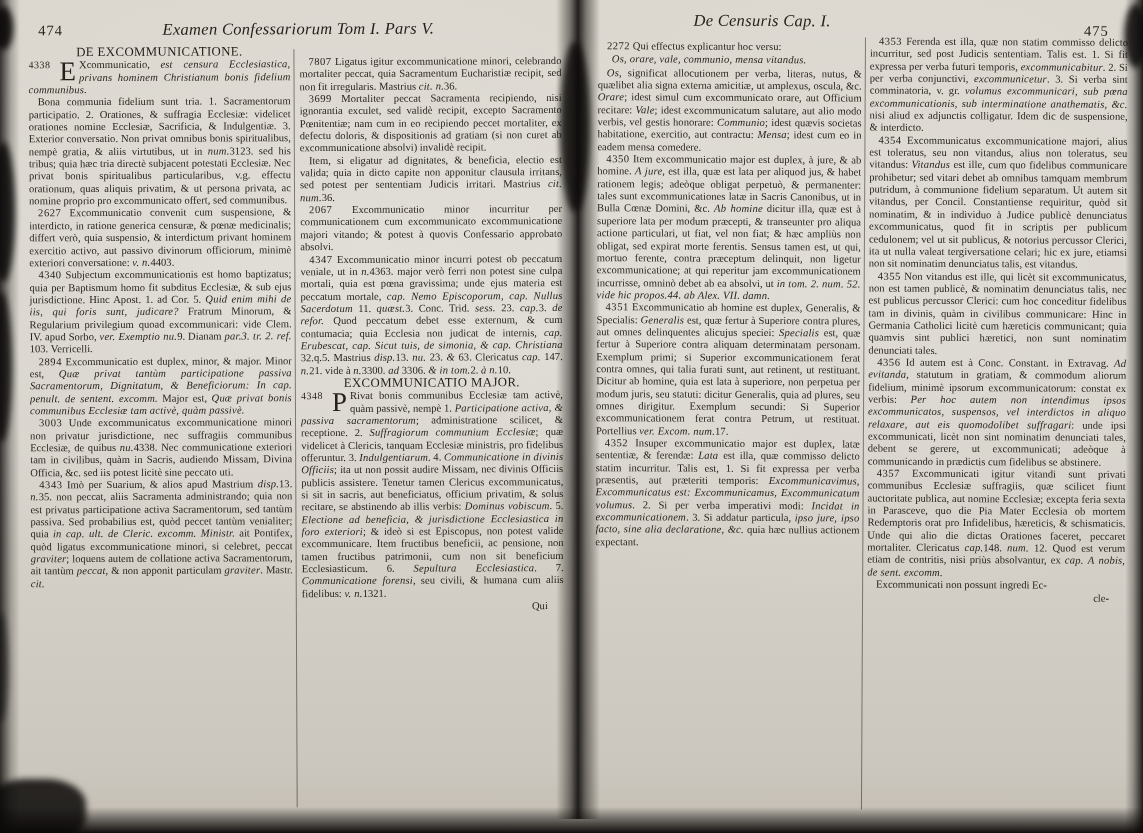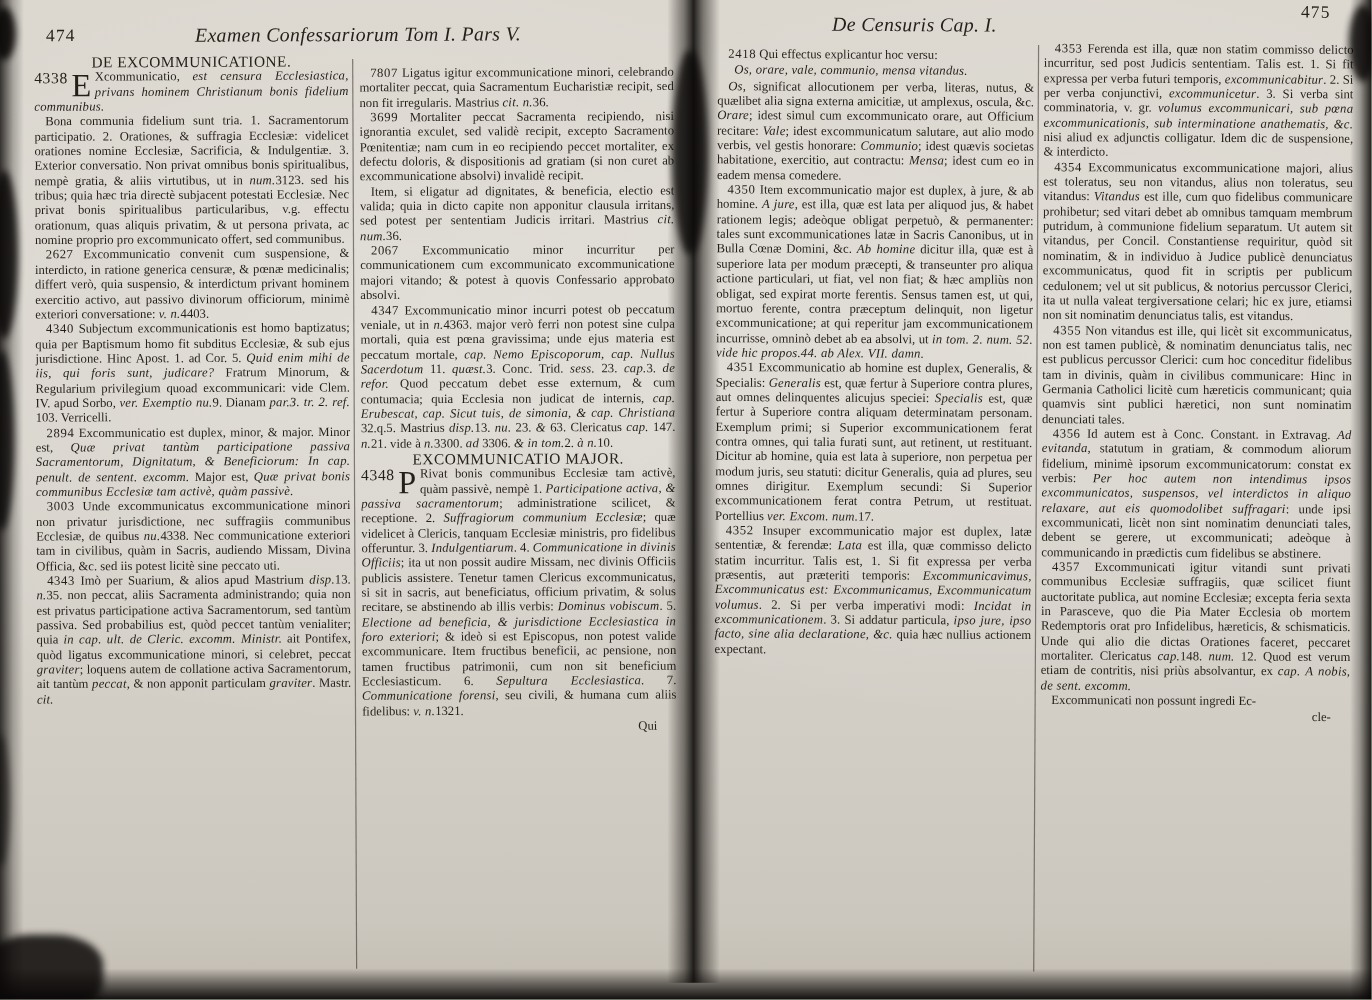--- a/index.html
+++ b/index.html
@@ -30,21 +30,21 @@
   
   .hnum{position:absolute;font-size:14.5px;letter-spacing:1px;}
   .runtitle{position:absolute;text-align:center;font-style:italic;font-size:16.5px;letter-spacing:.3px;white-space:nowrap;}
   
   .col{position:absolute;overflow:hidden;font-size:10.6px;line-height:12.35px;text-align:justify;}
   .vrule{position:absolute;width:1px;background:rgba(48,40,32,.55);}
   .chead{text-align:center;font-size:12.8px;letter-spacing:.4px;margin:0 0 1px 0;white-space:nowrap;}
   .para{margin:0;text-indent:9px;}
   .para.dropp{text-indent:0;}
   .pnum{letter-spacing:.5px;}
-  .mnum{float:left;width:31px;font-size:13px;letter-spacing:.5px;}
+  .mnum{float:left;width:31px;font-size:10px;letter-spacing:.5px;}
   .dcap{float:left;font-size:27px;line-height:22px;padding:1px 3px 0 0;}
   .verse{margin:1px 0;font-style:italic;text-indent:14px;}
   .catch{text-align:right;padding-right:16px;margin-top:1px;}
   .lp{transform:rotate(-0.25deg);}
   .rp{transform:rotate(0.3deg);}
   .pageblock{position:absolute;inset:0;}
   i{letter-spacing:.2px;}
 </style>
 </head>
 <body>
@@ -73,23 +73,23 @@
           <p class="para"><span class="pnum">4347</span> Excommunicatio minor incurri potest ob peccatum veniale, ut in <i>n.</i>4363. major verò ferri non potest sine culpa mortali, quia est pœna gravissima; unde ejus materia est peccatum mortale, <i>cap. Nemo Episcoporum, cap. Nullus Sacerdotum</i> 11. <i>quæst.</i>3. Conc. Trid. <i>sess.</i> 23. <i>cap.</i>3. <i>de refor.</i> Quod peccatum debet esse externum, &amp; cum contumacia; quia Ecclesia non judicat de internis, <i>cap. Erubescat, cap. Sicut tuis, de simonia, &amp; cap. Christiana</i> 32.q.5. Mastrius <i>disp.</i>13. <i>nu.</i> 23. <i>&amp;</i> 63. Clericatus <i>cap.</i> 147. <i>n.</i>21. vide à <i>n.</i>3300. <i>ad</i> 3306. <i>&amp; in tom.</i>2. <i>à n.</i>10.</p>
           <div class="chead">EXCOMMUNICATIO MAJOR.</div>
           <p class="para dropp"><span class="mnum">4348</span><span class="dcap">P</span>Rivat bonis communibus Ecclesiæ tam activè, quàm passivè, nempè 1. <i>Participatione activa, &amp; passiva sacramentorum</i>; administratione scilicet, &amp; receptione. 2. <i>Suffragiorum communium Ecclesiæ</i>; quæ videlicet à Clericis, tanquam Ecclesiæ ministris, pro fidelibus offeruntur. 3. <i>Indulgentiarum</i>. 4. <i>Communicatione in divinis Officiis</i>; ita ut non possit audire Missam, nec divinis Officiis publicis assistere. Tenetur tamen Clericus excommunicatus, si sit in sacris, aut beneficiatus, officium privatim, &amp; solus recitare, se abstinendo ab illis verbis: <i>Dominus vobiscum</i>. 5. <i>Electione ad beneficia, &amp; jurisdictione Ecclesiastica in foro exteriori</i>; &amp; ideò si est Episcopus, non potest valide excommunicare. Item fructibus beneficii, ac pensione, non tamen fructibus patrimonii, cum non sit beneficium Ecclesiasticum. 6. <i>Sepultura Ecclesiastica</i>. 7. <i>Communicatione forensi</i>, seu civili, &amp; humana cum aliis fidelibus: <i>v. n.</i>1321.</p>
           <div class="catch">Qui</div>
         </div>
       <div class="vrule" style="left:295px;top:48px;height:758px;"></div>
     </div>
 
     <div class="pageblock rp">
       <div class="runtitle" style="left:630px;top:10px;width:260px;">De Censuris Cap. I.</div>
-      <div class="hnum" style="left:1082px;top:0;text-align:right;">475</div>
+      <div class="hnum" style="left:1082px;top:20px;text-align:right;">475</div>
       <div class="col" style="left:596px;top:40px;width:264px;height:770px;">
-          <p class="para"><span class="pnum">2418</span> Qui effectus explicantur hoc versu:</p>
+          <p class="para"><span class="pnum">2272</span> Qui effectus explicantur hoc versu:</p>
           <p class="verse"><i>Os, orare, vale, communio, mensa vitandus.</i></p>
           <p class="para"><i>Os</i>, significat allocutionem per verba, literas, nutus, &amp; quælibet alia signa externa amicitiæ, ut amplexus, oscula, &amp;c. <i>Orare</i>; idest simul cum excommunicato orare, aut Officium recitare: <i>Vale</i>; idest excommunicatum salutare, aut alio modo verbis, vel gestis honorare: <i>Communio</i>; idest quævis societas habitatione, exercitio, aut contractu: <i>Mensa</i>; idest cum eo in eadem mensa comedere.</p>
           <p class="para"><span class="pnum">4350</span> Item excommunicatio major est duplex, à jure, &amp; ab homine. <i>A jure</i>, est illa, quæ est lata per aliquod jus, &amp; habet rationem legis; adeòque obligat perpetuò, &amp; permanenter: tales sunt excommunicationes latæ in Sacris Canonibus, ut in Bulla Cœnæ Domini, &amp;c. <i>Ab homine</i> dicitur illa, quæ est à superiore lata per modum præcepti, &amp; transeunter pro aliqua actione particulari, ut fiat, vel non fiat; &amp; hæc ampliùs non obligat, sed expirat morte ferentis. Sensus tamen est, ut qui, mortuo ferente, contra præceptum delinquit, non ligetur excommunicatione; at qui reperitur jam excommunicationem incurrisse, omninò debet ab ea absolvi, ut <i>in tom. 2. num. 52. vide hic propos.44. ab Alex. VII. damn.</i></p>
           <p class="para"><span class="pnum">4351</span> Excommunicatio ab homine est duplex, Generalis, &amp; Specialis: <i>Generalis</i> est, quæ fertur à Superiore contra plures, aut omnes delinquentes alicujus speciei: <i>Specialis</i> est, quæ fertur à Superiore contra aliquam determinatam personam. Exemplum primi; si Superior excommunicationem ferat contra omnes, qui talia furati sunt, aut retinent, ut restituant. Dicitur ab homine, quia est lata à superiore, non perpetua per modum juris, seu statuti: dicitur Generalis, quia ad plures, seu omnes dirigitur. Exemplum secundi: Si Superior excommunicationem ferat contra Petrum, ut restituat. Portellius <i>ver. Excom. num.</i>17.</p>
           <p class="para"><span class="pnum">4352</span> Insuper excommunicatio major est duplex, latæ sententiæ, &amp; ferendæ: <i>Lata</i> est illa, quæ commisso delicto statim incurritur. Talis est, 1. Si fit expressa per verba præsentis, aut præteriti temporis: <i>Excommunicavimus, Excommunicatus est: Excommunicamus, Excommunicatum volumus</i>. 2. Si per verba imperativi modi: <i>Incidat in excommunicationem</i>. 3. Si addatur particula, <i>ipso jure, ipso facto, sine alia declaratione, &amp;c.</i> quia hæc nullius actionem expectant.</p>
         </div>
       <div class="col" style="left:868px;top:34px;width:258px;height:776px;">
           <p class="para"><span class="pnum">4353</span> Ferenda est illa, quæ non statim commisso delicto incurritur, sed post Judicis sententiam. Talis est. 1. Si fit expressa per verba futuri temporis, <i>excommunicabitur</i>. 2. Si per verba conjunctivi, <i>excommunicetur</i>. 3. Si verba sint comminatoria, v. gr. <i>volumus excommunicari, sub pœna excommunicationis, sub interminatione anathematis, &amp;c.</i> nisi aliud ex adjunctis colligatur. Idem dic de suspensione, &amp; interdicto.</p>
           <p class="para"><span class="pnum">4354</span> Excommunicatus excommunicatione majori, alius est toleratus, seu non vitandus, alius non toleratus, seu vitandus: <i>Vitandus</i> est ille, cum quo fidelibus communicare prohibetur; sed vitari debet ab omnibus tamquam membrum putridum, à communione fidelium separatum. Ut autem sit vitandus, per Concil. Constantiense requiritur, quòd sit nominatim, &amp; in individuo à Judice publicè denunciatus excommunicatus, quod fit in scriptis per publicum cedulonem; vel ut sit publicus, &amp; notorius percussor Clerici, ita ut nulla valeat tergiversatione celari; hic ex jure, etiamsi non sit nominatim denunciatus talis, est vitandus.</p>
           <p class="para"><span class="pnum">4355</span> Non vitandus est ille, qui licèt sit excommunicatus, non est tamen publicè, &amp; nominatim denunciatus talis, nec est publicus percussor Clerici: cum hoc conceditur fidelibus tam in divinis, quàm in civilibus communicare: Hinc in Germania Catholici licitè cum hæreticis communicant; quia quamvis sint publici hæretici, non sunt nominatim denunciati tales.</p>

